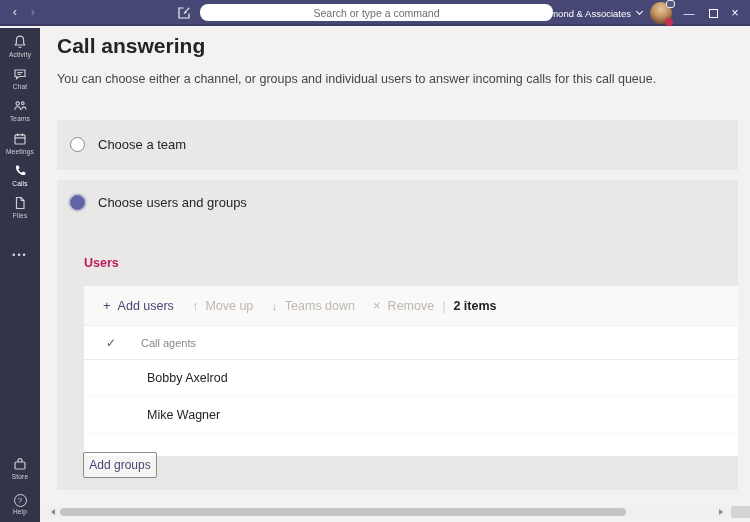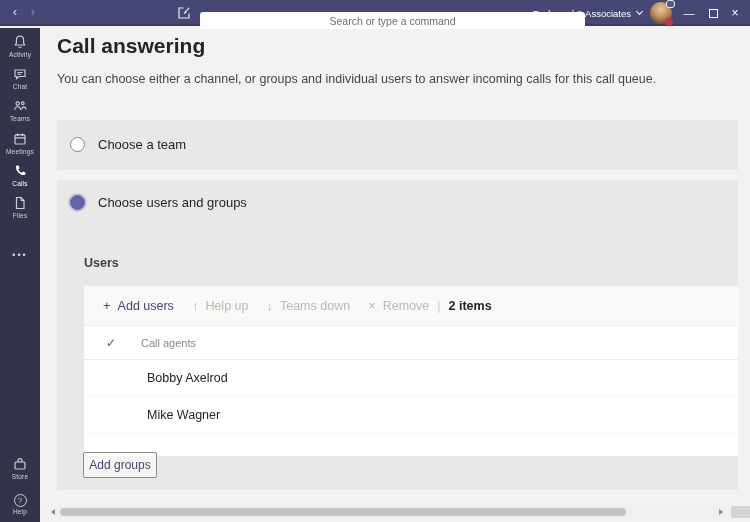--- a/index.html
+++ b/index.html
@@ -8,22 +8,22 @@
   #app { position:relative; width:750px; height:522px; overflow:hidden; }
 
   
   .titlebar { position:absolute; left:0; top:0; width:750px; height:26px;
               background:#464775; border-bottom:2px solid #3b3c63; z-index:10; }
   .nav-arrow { position:absolute; top:5px; width:14px; height:14px; color:rgba(255,255,255,.85);
                font-size:13px; line-height:14px; text-align:center; cursor:default; }
   .nav-back { left:8px; }
   .nav-fwd { left:26px; color:rgba(255,255,255,.38); }
   .compose-btn { position:absolute; left:176px; top:5px; width:16px; height:16px; color:rgba(255,255,255,.92); }
-  .search-box { position:absolute; left:200px; top:12px; width:385px; height:17px;
-                background:#ffffff; border:none; border-radius:3px; font-size:10.5px;
+  .search-box { position:absolute; left:200px; top:4px; width:353px; height:17px;
+                background:#ffffff; border:none; border-radius:8px; font-size:10.5px;
                 color:#5f5e5c; text-align:center; outline:none;
                 font-family:"Liberation Sans", sans-serif; }
   .search-box::placeholder { color:#6e6d6b; opacity:1; }
   .org-switcher { position:absolute; right:108px; top:0; height:26px; display:flex;
                   align-items:center; color:#ffffff; font-size:9.5px; font-weight:normal; }
   .org-chevron { display:inline-block; width:5px; height:5px; border-right:1px solid #fff;
                  border-bottom:1px solid #fff; transform:rotate(45deg); margin-left:6px; margin-top:-3px; }
   .avatar-wrap { position:absolute; right:78px; top:2px; width:22px; height:22px; }
   .avatar { width:22px; height:22px; border-radius:50%;
             background:radial-gradient(circle at 50% 32%, #e9c79d 0%, #c99868 38%, #8a5a36 72%, #5d3b22 100%); }
@@ -59,21 +59,21 @@
   .box-team { top:92px; height:50px; }
   .box-users { top:152px; height:310px; }
 
   .radio-row { position:absolute; left:13px; display:flex; align-items:flex-end; }
   .radio { width:15px; height:15px; border-radius:50%; background:#ffffff;
            border:1px solid #8a8886; flex:0 0 auto; }
   .radio.selected { background:#6264a7; border:1px solid #6264a7;
                     box-shadow:0 0 0 2px rgba(98,100,167,.25); }
   .radio-label { margin-left:13px; font-size:13px; color:#252423; }
 
-  .users-label { position:absolute; left:27px; top:76px; font-size:12.5px; font-weight:bold; color:#404040; }
+  .users-label { position:absolute; left:27px; top:76px; font-size:12.5px; font-weight:bold; color:#be185d; }
 
   .panel { position:absolute; left:27px; top:106px; width:654px; height:170px; background:#ffffff; }
   .toolbar { height:40px; background:#faf9f8; border-bottom:1px solid #f0efed;
              display:flex; align-items:center; padding-left:19px; font-size:12.5px; }
   .tb-btn { display:flex; align-items:center; margin-right:18px; cursor:pointer; white-space:nowrap; }
   .tb-btn .tb-icon { margin-right:7px; font-size:13px; }
   .tb-enabled { color:#464775; }
   .tb-disabled { color:#bbb8b5; }
   .tb-sep { color:#d2d0ce; margin:0 8px 0 0; }
   .tb-count { color:#252423; font-weight:bold; }
@@ -217,21 +217,21 @@
       <div class="users-label">Users</div>
 
       <div class="panel">
         <div class="toolbar">
           <div class="tb-btn tb-enabled">
             <span class="tb-icon">+</span>
             <span>Add users</span>
           </div>
           <div class="tb-btn tb-disabled">
             <span class="tb-icon">↑</span>
-            <span>Help up</span>
+            <span>Move up</span>
           </div>
           <div class="tb-btn tb-disabled">
             <span class="tb-icon">↓</span>
             <span>Teams down</span>
           </div>
           <div class="tb-btn tb-disabled" style="margin-right:8px;">
             <span class="tb-icon">×</span>
             <span>Remove</span>
           </div>
           <span class="tb-sep">|</span>

